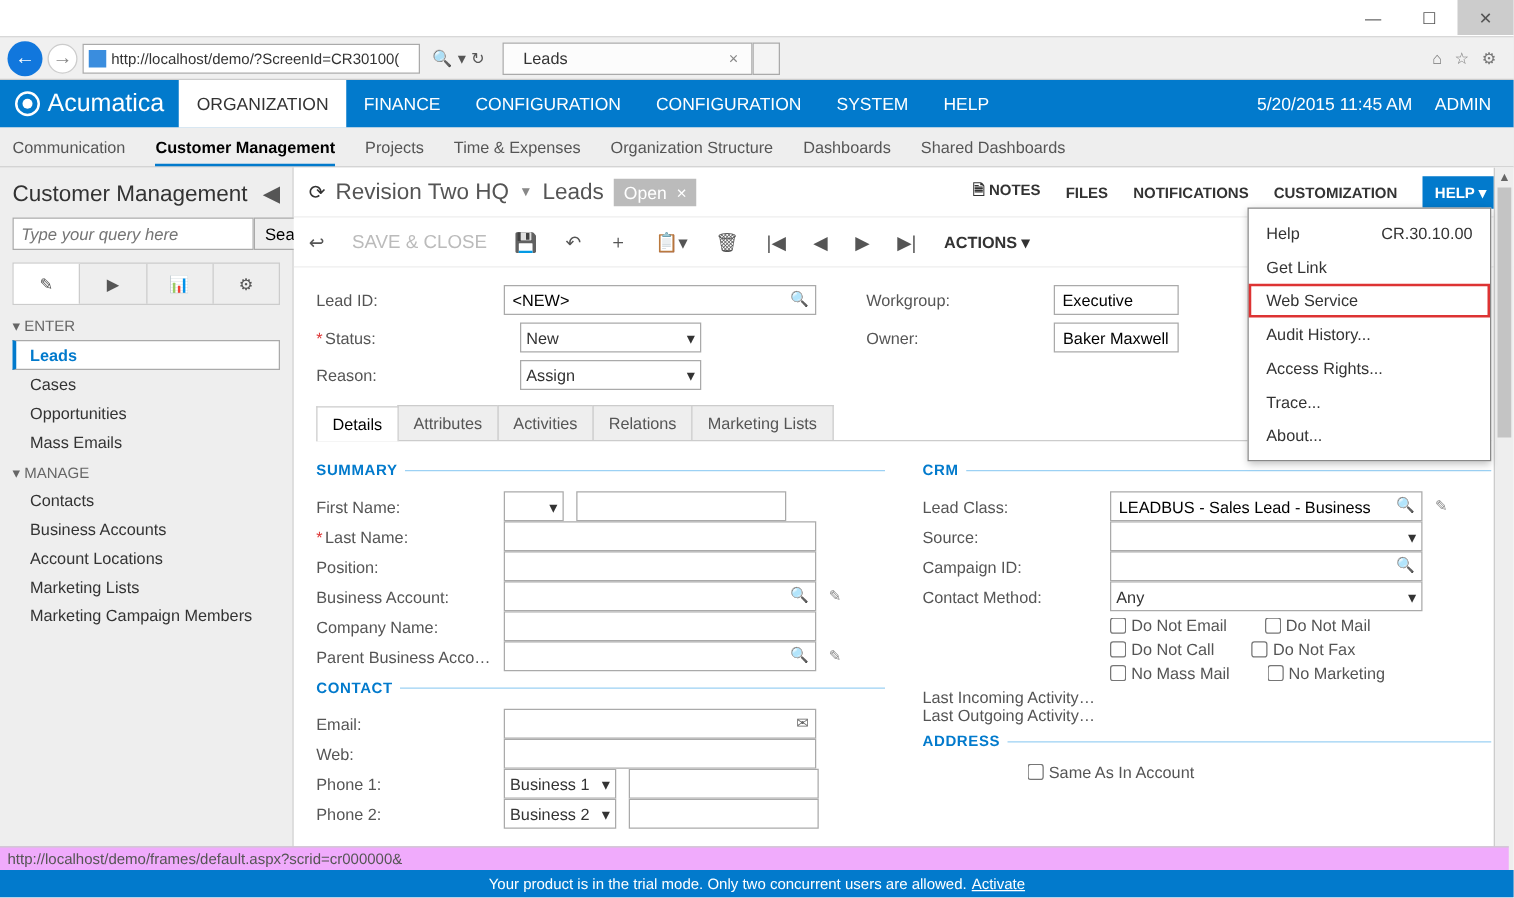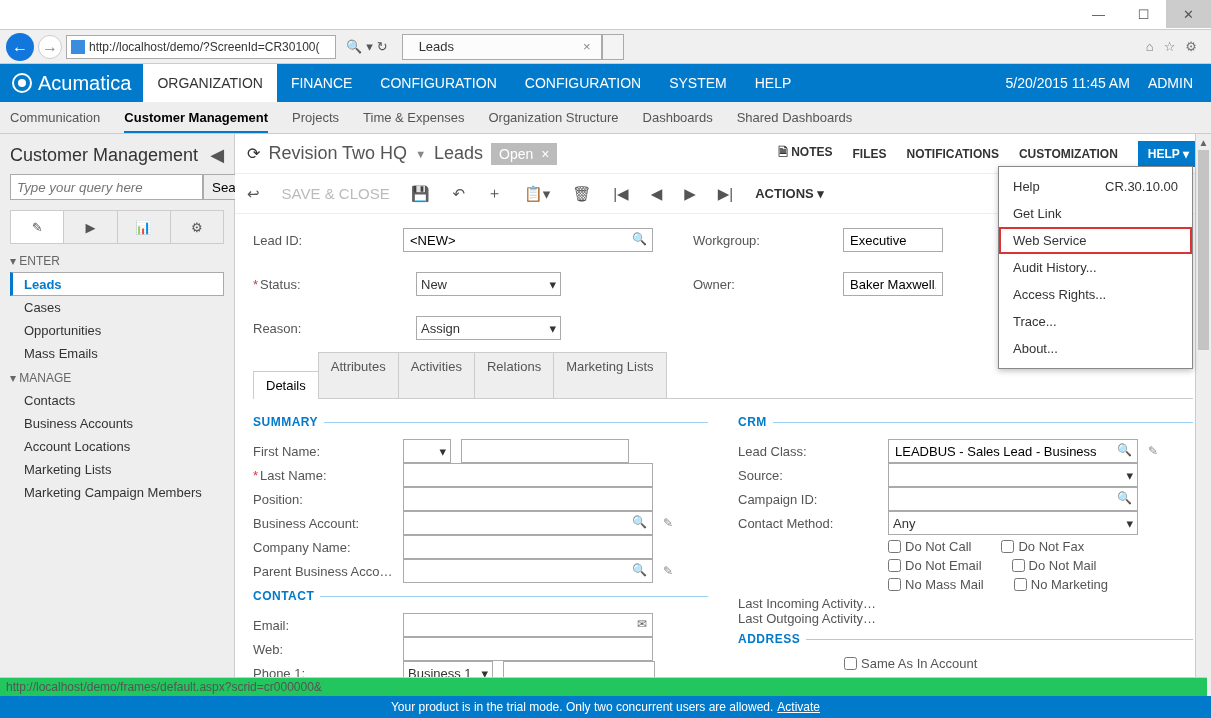--- a/index.html
+++ b/index.html
@@ -49,42 +49,42 @@
 .status-chip{background:#bbb;color:#fff;padding:3px 8px;font-size:14px;}
 .status-chip .x{margin-left:4px;}
 .crumb-right{margin-left:auto;display:flex;gap:20px;font-size:12px;color:#333;font-weight:600;}
 .crumb-right .it{display:flex;align-items:center;gap:4px;}
 .help-drop{background:#027acc;color:#fff;padding:6px 10px;display:flex;align-items:center;gap:4px;}
 .toolbar2{height:40px;display:flex;align-items:center;padding:0 12px;gap:22px;color:#555;border-bottom:1px solid #eee;font-size:15px;}
 .toolbar2 .disabled{color:#bbb;}
 .toolbar2 .actions{font-size:13px;color:#333;font-weight:600;}
 .formarea{padding:14px 18px 0;overflow:auto;height:calc(100% - 80px);}
 .toprow{display:flex;gap:40px;margin-bottom:12px;}
-.fcol{display:flex;flex-direction:column;gap:20px;}
+.fcol{display:flex;flex-direction:column;gap:6px;}
 .frow{display:flex;align-items:center;gap:10px;}
 .frow label{width:140px;color:#555;font-size:13px;}
 .frow label .req{color:#d33;margin-right:2px;}
 .ip{height:24px;border:1px solid #aaa;background:#fff;padding:0 6px;font-size:13px;}
 .ipw1{width:250px;}
 .ipw2{width:145px;margin-left:13px;}
 .sel{height:24px;border:1px solid #aaa;background:#fff;padding:0 4px;display:flex;align-items:center;justify-content:space-between;font-size:13px;}
 .tabs{display:flex;border-bottom:1px solid #ccc;margin-bottom:10px;}
 .tabs .t{padding:6px 12px;background:#eee;border:1px solid #ccc;border-bottom:none;margin-right:-1px;color:#555;font-size:13px;}
-.tabs .t.active{background:#fff;color:#000;position:relative;top:1px;margin-top:18px;}
+.tabs .t.active{background:#fff;color:#000;position:relative;top:1px;}
 .cols2{display:flex;gap:30px;}
 .panel{flex:1;}
 .sect{color:#027acc;font-size:12px;font-weight:600;letter-spacing:.5px;margin:6px 0 10px;display:flex;align-items:center;gap:6px;}
 .sect::after{content:'';flex:1;height:1px;background:#9cd1f4;}
 .ck{display:flex;align-items:center;gap:4px;font-size:13px;color:#555;}
 .ck input{width:13px;height:13px;}
 .ckrow{display:flex;gap:30px;margin:4px 0 4px 150px;}
 .helpmenu{position:absolute;right:18px;top:32px;width:195px;background:#fff;border:1px solid #888;box-shadow:0 2px 6px rgba(0,0,0,.25);padding:6px 0;z-index:50;}
 .helpmenu .hi{padding:6px 14px;font-size:13px;color:#333;display:flex;justify-content:space-between;}
 .helpmenu .hi.hl{outline:2px solid #d33;outline-offset:-2px;}
-.statusbar{position:absolute;left:0;right:4px;bottom:22px;background:#22c55e;border-top:1px solid #ccc;font-size:12px;color:#555;padding:2px 6px;}
+.statusbar{position:absolute;left:0;right:4px;bottom:22px;background:#f0abfc;border-top:1px solid #ccc;font-size:12px;color:#555;padding:2px 6px;}
 .trialbar{position:absolute;left:0;right:0;bottom:0;height:22px;background:#027acc;color:#fff;font-size:12px;display:flex;align-items:center;justify-content:center;gap:4px;}
 .trialbar a{color:#fff;text-decoration:underline;}
 .vscroll{position:absolute;right:0;top:0;bottom:0;width:16px;background:#eee;border-left:1px solid #ccc;}
 .vscroll .thumb{position:absolute;left:2px;right:2px;top:16px;height:200px;background:#c4c4c4;}
 .vscroll .ar{position:absolute;left:0;right:0;height:16px;display:flex;align-items:center;justify-content:center;color:#666;font-size:10px;}
 .pencil{color:#888;font-size:12px;}
 .lookup{position:relative;}
 .lookup .mag{position:absolute;right:6px;top:4px;color:#666;font-size:12px;}
 </style>
 </head>
@@ -340,40 +340,40 @@
             </div>
           <div class="frow">
               <label>Contact Method:</label>
               <div class="sel ipw1">
                 <span>Any</span>
                 <span>▾</span>
               </div>
             </div>
           <div id="ckgrid">
               <div class="ckrow">
+                <label class="ck"><input type="checkbox" style=""> Do Not Email</label>
+                <label class="ck"><input type="checkbox" style=""> Do Not Mail</label>
+              </div>
+              <div class="ckrow">
                 <label class="ck"><input type="checkbox" style=""> Do Not Call</label>
                 <label class="ck"><input type="checkbox" style=""> Do Not Fax</label>
-              </div>
-              <div class="ckrow">
-                <label class="ck"><input type="checkbox" style=""> Do Not Email</label>
-                <label class="ck"><input type="checkbox" style=""> Do Not Mail</label>
               </div>
               <div class="ckrow">
                 <label class="ck"><input type="checkbox" style=""> No Mass Mail</label>
                 <label class="ck"><input type="checkbox" style=""> No Marketing</label>
               </div>
             </div>
           <div class="frow">
               <label>Last Incoming Activity…</label>
             </div>
           <div class="frow">
               <label>Last Outgoing Activity…</label>
             </div>
           <div class="sect">ADDRESS</div>
-          <div class="frow" style="margin-left:106px">
+          <div class="frow" style="margin-left:84px">
               <label class="ck">
                 <input type="checkbox" style="">
                 <span>Same As In Account</span>
               </label>
             </div>
         </div>
       </div>
     </div>
 
     <div class="helpmenu" id="helpmenu">

